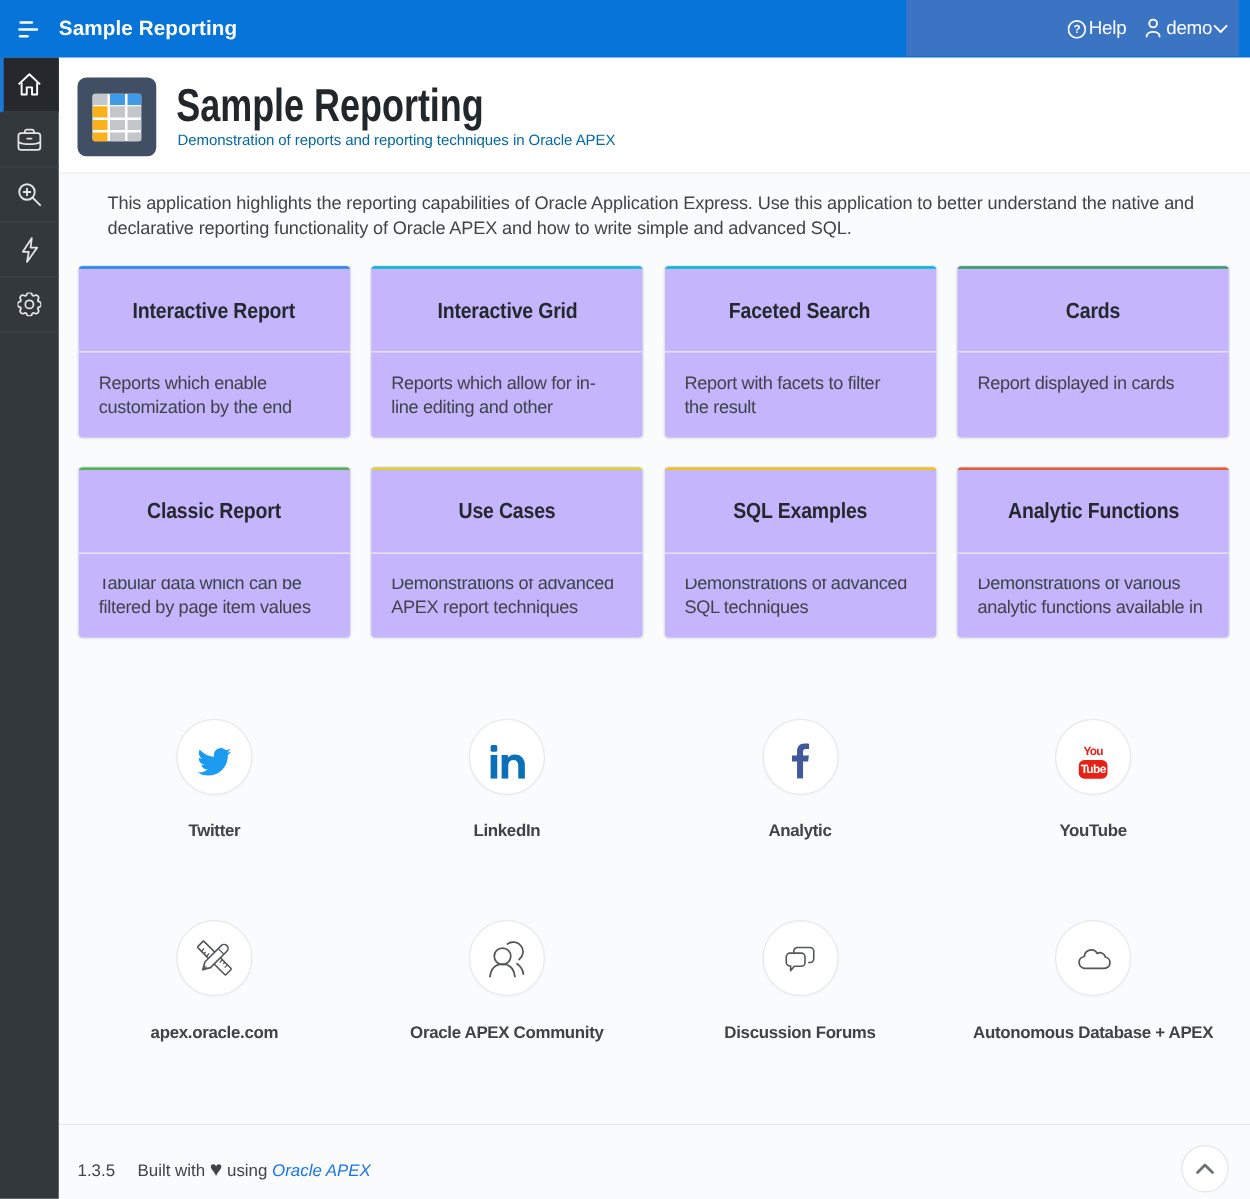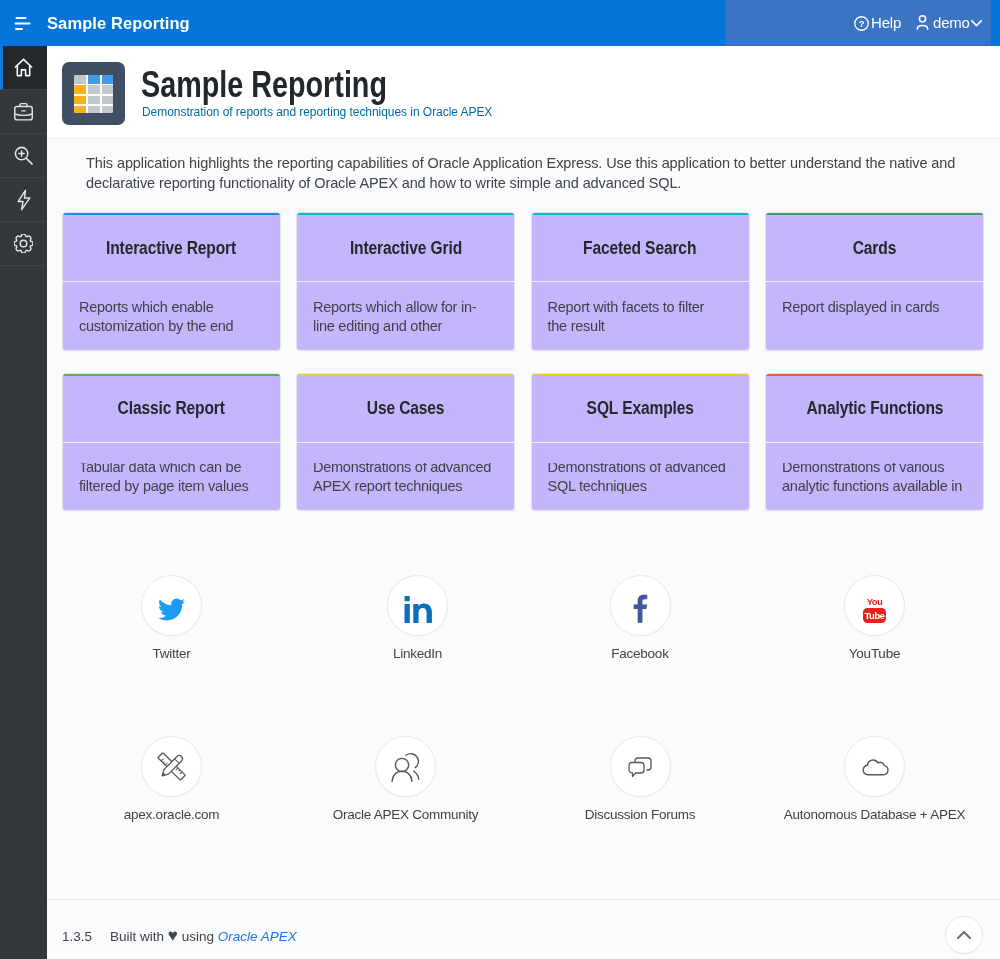--- a/index.html
+++ b/index.html
@@ -29,21 +29,21 @@
 .card .ctitle span { display:inline-block; transform:scaleX(0.89); }
 .card .cbody { padding:16px 16px 16px 16px; font-size:14.5px; line-height:19px; color:#3f4347; letter-spacing:-0.25px; overflow:hidden; height:67px; }
 .card .cbody.clip2 { margin-top:20.5px; height:46.5px; padding-top:0; }
 .card .cbody.clip2 .inner { margin-top:-5.5px; }
 .r1 { top:212px; }
 .r2 { top:372.5px; }
 .c1 { left:62px; } .c2 { left:296px; } .c3 { left:530.5px; } .c4 { left:765px; }
 
 .soc { position:absolute; width:219px; text-align:center; }
 .soc .circ { width:61px; height:61px; border-radius:50%; background:#fff; border:1px solid #e7e9ea; box-shadow:0 1px 2px rgba(0,0,0,0.03); margin:0 auto; display:flex; align-items:center; justify-content:center; }
-.soc .lbl { margin-top:10px; font-size:13.5px; line-height:16px; color:#3f4347; letter-spacing:-0.25px; }
+.soc .lbl { margin-top:21px; font-size:13.5px; line-height:16px; color:#3f4347; letter-spacing:-0.25px;font-weight:bold; }
 
 #footer { position:absolute; left:47px; top:899px; width:953px; height:71px; border-top:1px solid #e7e8e9; background:#fafbfc; font-size:13.5px; color:#404448; }
 #scrolltop { position:absolute; right:17px; top:16px; width:38px; height:38px; border-radius:50%; background:#fff; border:1px solid #e5e6e7; display:flex; align-items:center; justify-content:center; }
 a.lnk { color:#1a75e8; text-decoration:none;font-style:italic; }
 </style>
 </head>
 <body>
 
 <div id="topbar">
   <div class="overlay"></div>
@@ -195,37 +195,37 @@
   </div>
 
 <div class="soc" style="left:62px; top:575px;">
   <div class="circ">
     <svg width="27" height="23" viewBox="0 0 24 20" fill="#1d9bf0" style="margin-top:7px;">
         <path d="M23.95 2.57a10 10 0 01-2.82.77A4.96 4.96 0 0023.29.62c-.95.56-2 .96-3.13 1.18A4.92 4.92 0 0011.78 6.3C7.69 6.1 4.07 4.13 1.64 1.16a4.82 4.82 0 00-.67 2.48c0 1.71.87 3.21 2.19 4.1a4.9 4.9 0 01-2.23-.62v.06a4.92 4.92 0 003.95 4.83 5 5 0 01-2.21.08 4.94 4.94 0 004.6 3.42A9.87 9.87 0 011.17 17.6c-.39 0-.78-.02-1.17-.07a14 14 0 007.56 2.21c9.05 0 14-7.5 14-13.99 0-.21 0-.42-.02-.63a9.94 9.94 0 002.46-2.55z"></path>
       </svg>
   </div>
   <div class="lbl">Twitter</div>
 </div>
-<div class="soc" style="left:308px; top:575px;">
+<div class="soc" style="left:296px; top:575px;">
   <div class="circ">
       <svg width="28" height="27" viewBox="0 0 28 27" fill="#0a70b8" style="margin-top:7px;">
         <rect x="0.5" y="0" width="5.3" height="5.3" rx="1.2"></rect>
         <rect x="0.5" y="8" width="5.3" height="19"></rect>
         <path d="M9.3 27 V8 h5 v2.2 c1-1.5 2.9-2.7 5.6-2.7 4.2 0 8 2.8 8 8.4 V27 h-5.3 V16.5 c0-2.6-1.3-4.5-3.9-4.5-2.6 0-4.1 1.9-4.1 4.6 V27 Z"></path>
       </svg>
     </div>
   <div class="lbl">LinkedIn</div>
 </div>
 <div class="soc" style="left:530.5px; top:575px;">
   <div class="circ">
     <svg width="15" height="29" viewBox="0 0 10 19" fill="#41589a" style="margin-top:6px;">
         <path d="M6.3 19V9.9h2.7l.4-3.1H6.3V4.8c0-.9.25-1.5 1.55-1.5H9.5V.5C9.2.46 8.2.4 7.1.4 4.7.4 3.1 1.85 3.1 4.5v2.3H.4v3.1h2.7V19h3.2z"></path>
       </svg>
   </div>
-  <div class="lbl">Facebook</div>
+  <div class="lbl">Analytic</div>
 </div>
 <div class="soc" style="left:765px; top:575px;">
   <div class="circ">
     <div style="text-align:center;margin-top:8px;">
       <div style="font-size:9.5px;font-weight:bold;color:#e62117;line-height:9px;letter-spacing:-0.6px;">You</div>
       <div style="width:23px;height:15px;background:#e62117;border-radius:4.5px;color:#fff;font-size:9.5px;font-weight:bold;line-height:15px;letter-spacing:-0.5px;margin-top:2px;">Tube</div>
     </div>
   </div>
   <div class="lbl">YouTube</div>
 </div>

